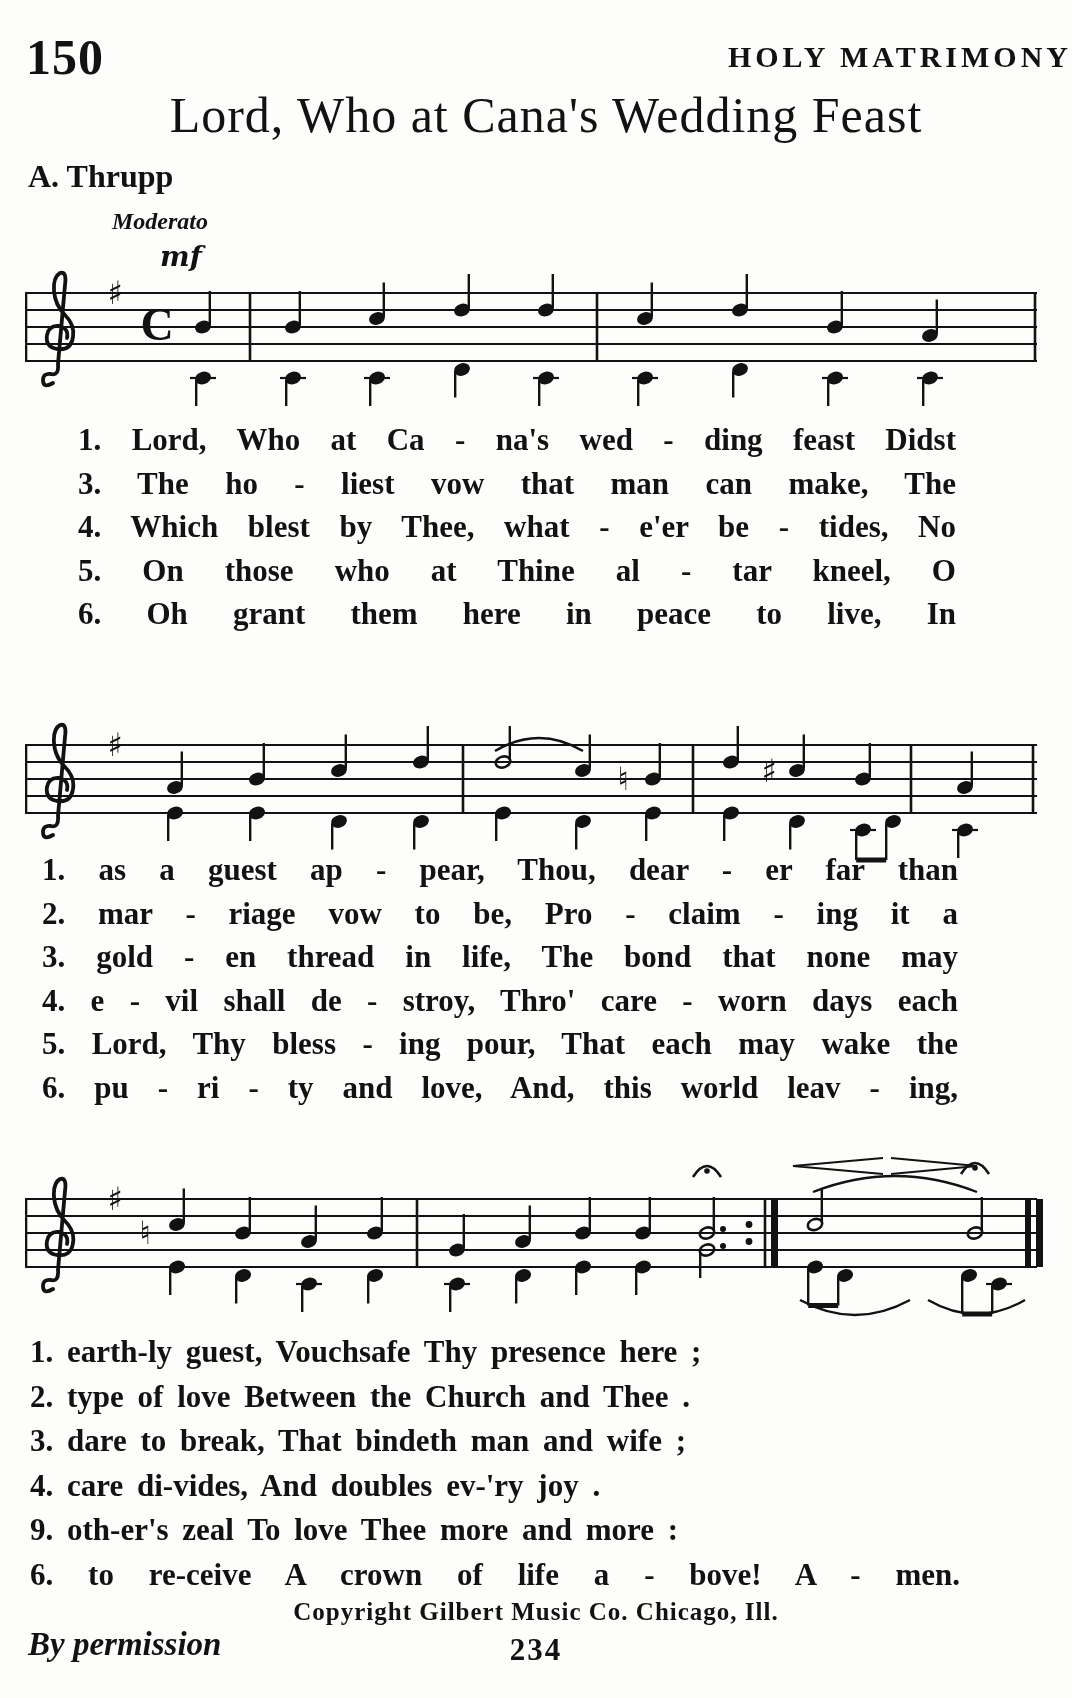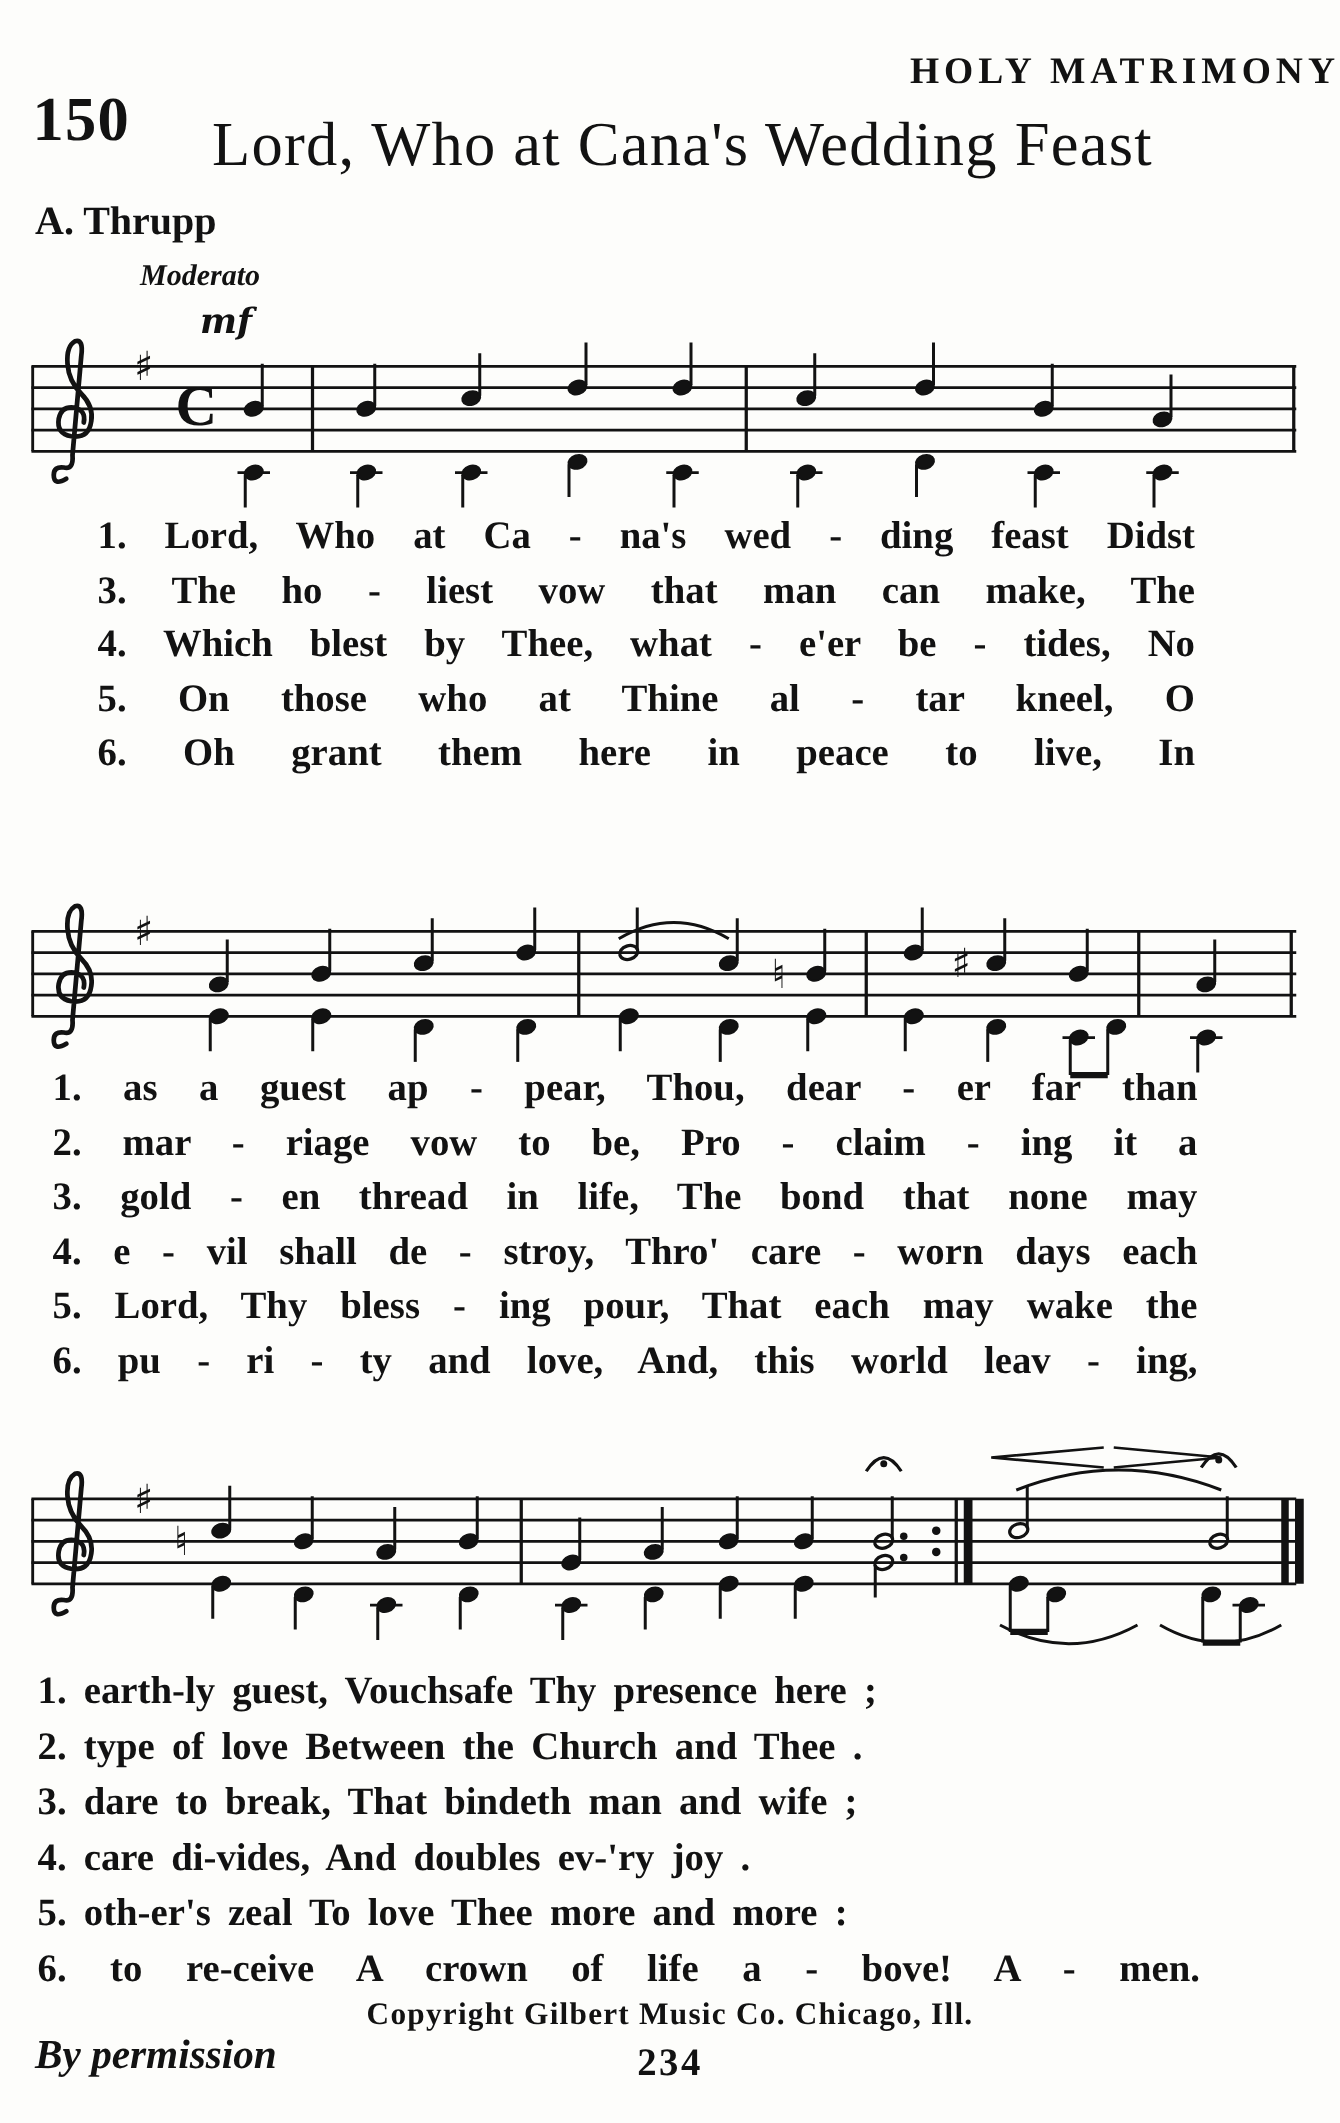--- a/index.html
+++ b/index.html
@@ -3,32 +3,32 @@
 <meta charset="utf-8">
 <style>
   html,body{margin:0;padding:0;}
   body{
     width:1072px;height:1698px;position:relative;
     background:#fdfdfb;color:#121212;
     font-family:"Liberation Serif","DejaVu Serif",serif;
     overflow:hidden;
   }
   .abs{position:absolute;}
-  .hymn-number{left:26px;top:28px;font-size:50px;font-weight:700;letter-spacing:1px;margin-top:38px;}
+  .hymn-number{left:26px;top:28px;font-size:50px;font-weight:700;letter-spacing:1px;}
   .section-heading{left:0;top:40px;width:100%;text-align:right;font-size:30px;font-weight:700;letter-spacing:4px;}
   .title{left:10px;top:86px;width:100%;text-align:center;font-size:50px;font-weight:400;letter-spacing:1px;white-space:nowrap;}
   .byline{left:28px;right:28px;top:158px;display:flex;justify-content:space-between;font-size:32px;font-weight:700;}
   .tempo{left:112px;top:208px;font-size:24px;font-weight:700;font-style:italic;}
   .dynamic{left:160px;top:240px;font-size:28px;font-weight:700;font-style:italic;font-family:"DejaVu Serif",serif;}
   .staff-svg{left:25px;width:1020px;}
   #staff1{top:228px;height:180px;}
   #staff2{top:678px;height:190px;}
   #staff3{top:1122px;height:200px;}
   .verse-block{left:78px;width:878px;font-size:31px;font-weight:700;line-height:43.5px;}
-  #verse-block-1{top:406px;}
+  #verse-block-1{top:418px;}
   #verse-block-2{top:848px;left:42px;width:916px;}
   #verse-block-3{top:1330px;left:30px;width:930px;line-height:44.5px;}
   .verse-line{text-align:justify;text-align-last:justify;word-spacing:5px;white-space:normal;}
   #verse-block-3 .verse-line{text-align:left;text-align-last:left;word-spacing:6px;}
   #verse-block-3 .verse-line.justify{text-align:justify;text-align-last:justify;}
   .copyright{left:0;top:1598px;width:100%;text-align:center;font-size:25px;font-weight:700;letter-spacing:1px;}
   .by-permission{left:28px;top:1626px;font-size:33px;font-weight:700;font-style:italic;}
   .page-number{left:0;top:1632px;width:100%;text-align:center;font-size:31px;font-weight:700;letter-spacing:2px;}
 </style>
 </head>
@@ -268,19 +268,19 @@
     <path d="M 903 178 Q 951.5 206 1000 178" fill="none" stroke="#121212" stroke-width="2.4"></path>
     <rect x="1000" y="77" width="6" height="68" fill="#121212"></rect>
     <rect x="1011" y="77" width="7" height="68" fill="#121212"></rect>
   </svg>
 
 <div id="verse-block-3" class="abs verse-block">
   <div class="verse-line">1. earth-ly guest, Vouchsafe Thy presence here ;</div>
   <div class="verse-line">2. type of love Between the Church and Thee .</div>
   <div class="verse-line">3. dare to break, That bindeth man and wife ;</div>
   <div class="verse-line">4. care di-vides, And doubles ev-'ry joy .</div>
-  <div class="verse-line">5. oth-er's zeal To love Thee more and more :</div>
+  <div class="verse-line">9. oth-er's zeal To love Thee more and more :</div>
   <div class="verse-line justify">6. to re-ceive A crown of life a - bove! A - men.</div>
 </div>
 
 <div class="abs copyright">Copyright Gilbert Music Co.  Chicago, Ill.</div>
 <div class="abs by-permission">By permission</div>
 <div class="abs page-number">234</div>
 
 </body></html>

